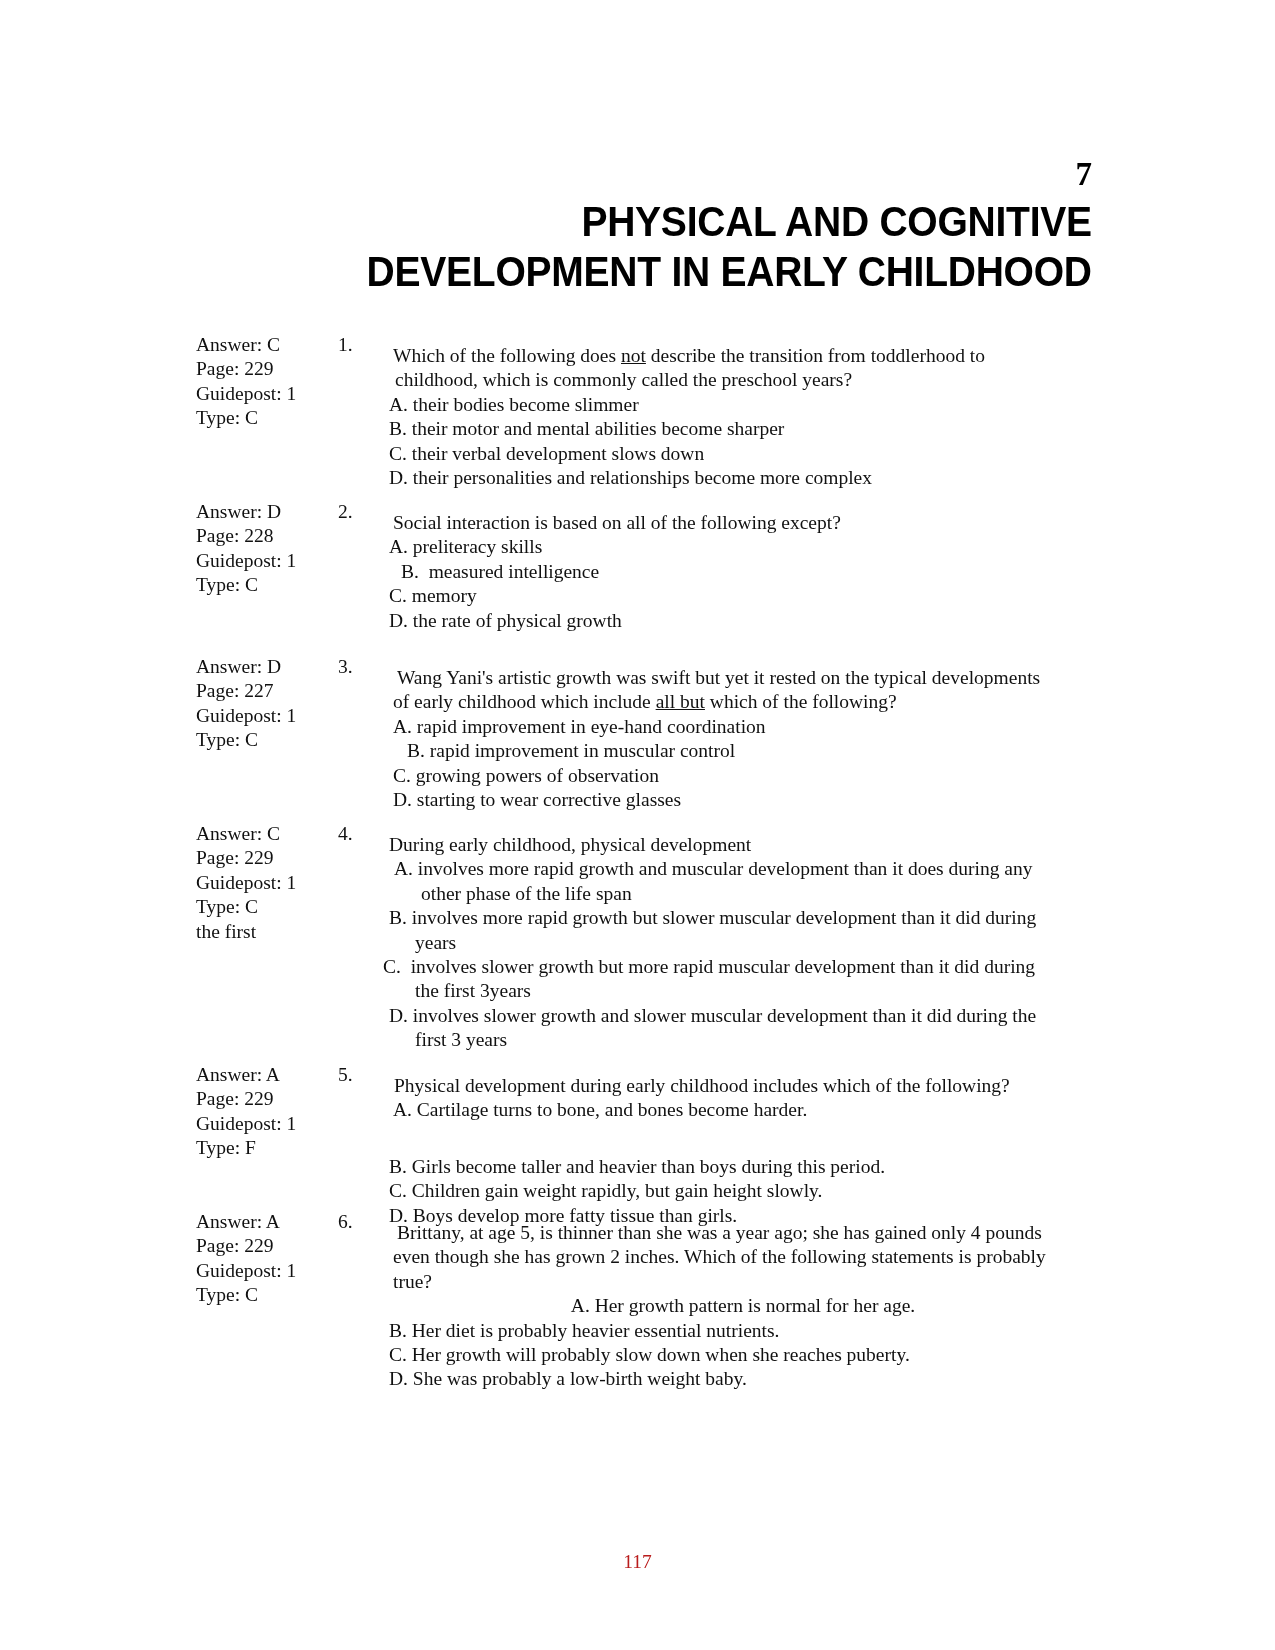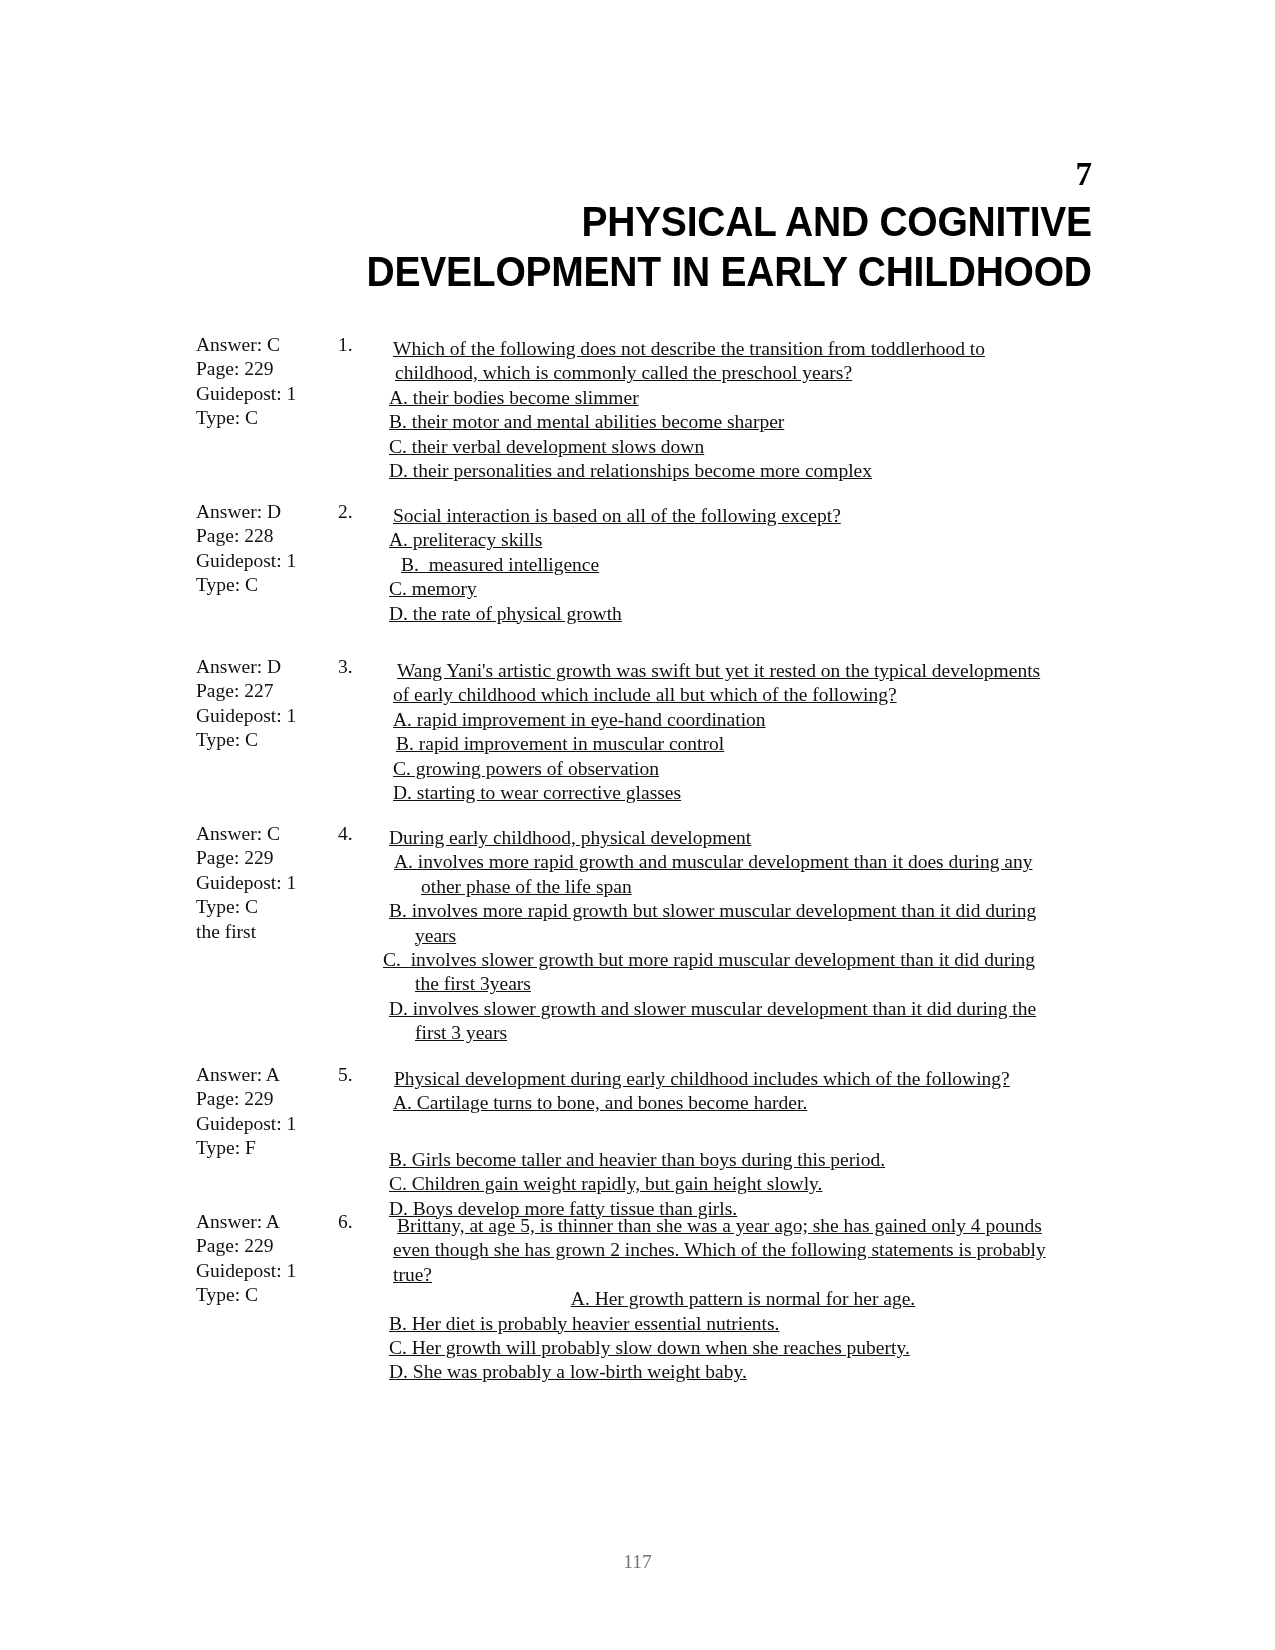--- a/index.html
+++ b/index.html
@@ -17,28 +17,28 @@
     text-align: right; color: #000; letter-spacing: -0.3px;
     transform: scaleX(0.93); transform-origin: right top;
   }
   .title div { white-space: nowrap; }
 
   .q { position: absolute; left: 0; width: 1275px;
        font-family: "Liberation Serif", serif; font-size: 19.5px; line-height: 24.4px; color: #111; }
   .meta { position: absolute; left: 196px; top: 0; width: 140px; }
   .meta div { white-space: nowrap; }
   .num { position: absolute; left: 338px; top: 0; }
-  .body { position: absolute; left: 393px; top: 4px; width: 700px; text-decoration: underline; }
+  .body { position: absolute; left: 393px; top: 11px; width: 700px; }
   .line { white-space: nowrap; }
   .opt { white-space: nowrap; }
   .u { text-decoration: underline; }
 
   .page-number {
     position: absolute; left: 0; width: 1275px; top: 1551px; text-align: center;
-    font-family: "Liberation Serif", serif; font-size: 19.5px; color: #737373;
+    font-family: "Liberation Serif", serif; font-size: 19.5px; color: #b91c1c;
   }
 </style>
 </head>
 <body>
 
 <div class="page">
 
   <div class="chap-num">7</div>
   <div class="title">
     <div>PHYSICAL AND COGNITIVE</div>
@@ -85,21 +85,21 @@
       <div>Answer: D</div>
       <div>Page: 227</div>
       <div>Guidepost: 1</div>
       <div>Type: C</div>
     </div>
     <div class="num">3.</div>
     <div class="body">
       <div class="line" style="padding-left:4px;">Wang Yani's artistic growth was swift but yet it rested on the typical developments</div>
       <div class="line"><span>of early childhood which include </span><span class="u">all but</span><span> which of the following?</span></div>
       <div class="opt" style="margin-left:0px;">A. rapid improvement in eye-hand coordination</div>
-      <div class="opt" style="margin-left:3px;">B. rapid improvement in muscular control</div>
+      <div class="opt" style="margin-left:14px;">B. rapid improvement in muscular control</div>
       <div class="opt" style="margin-left:0px;">C. growing powers of observation</div>
       <div class="opt" style="margin-left:0px;">D. starting to wear corrective glasses</div>
     </div>
   </div>
 
   <div class="q" style="top:822px;">
     <div class="meta">
       <div>Answer: C</div>
       <div>Page: 229</div>
       <div>Guidepost: 1</div>

